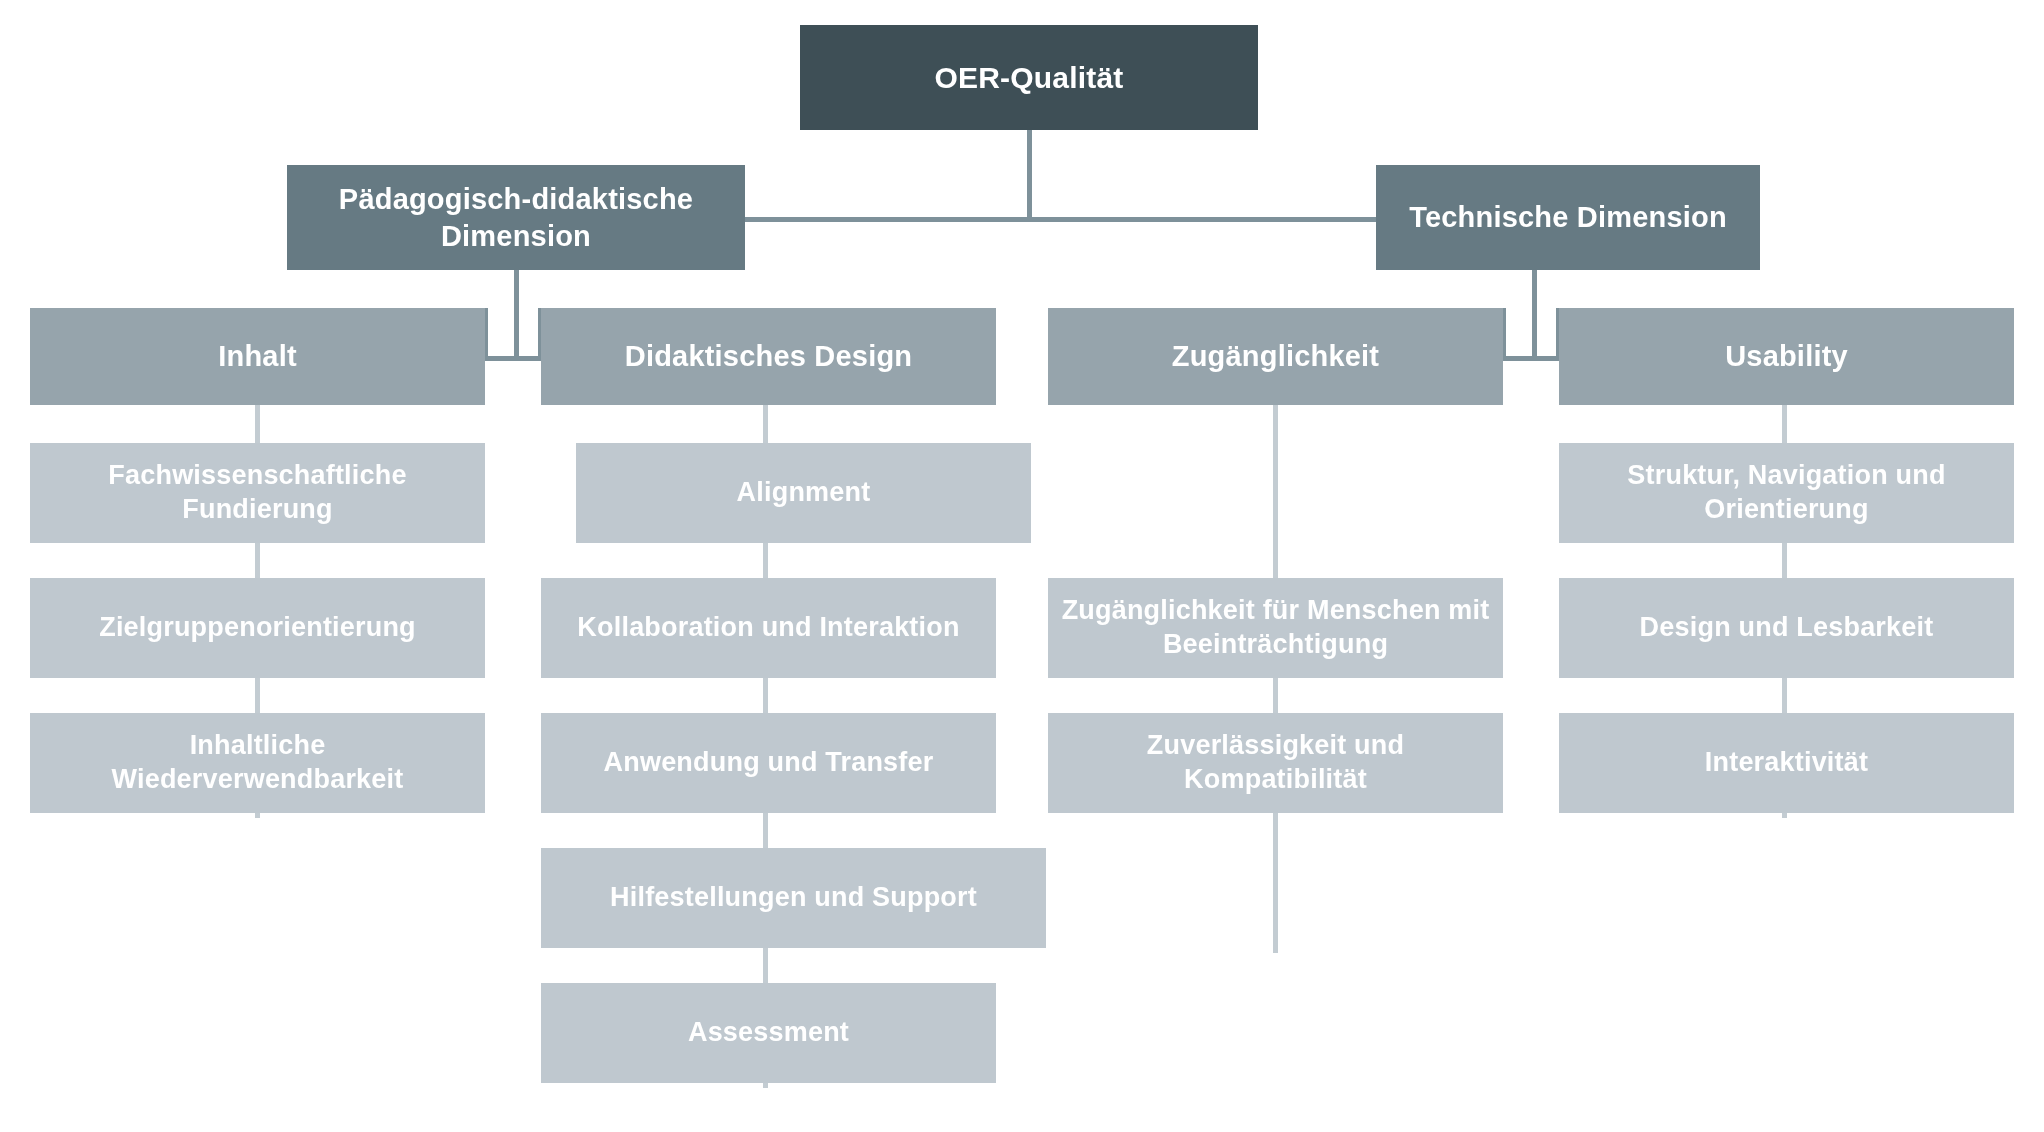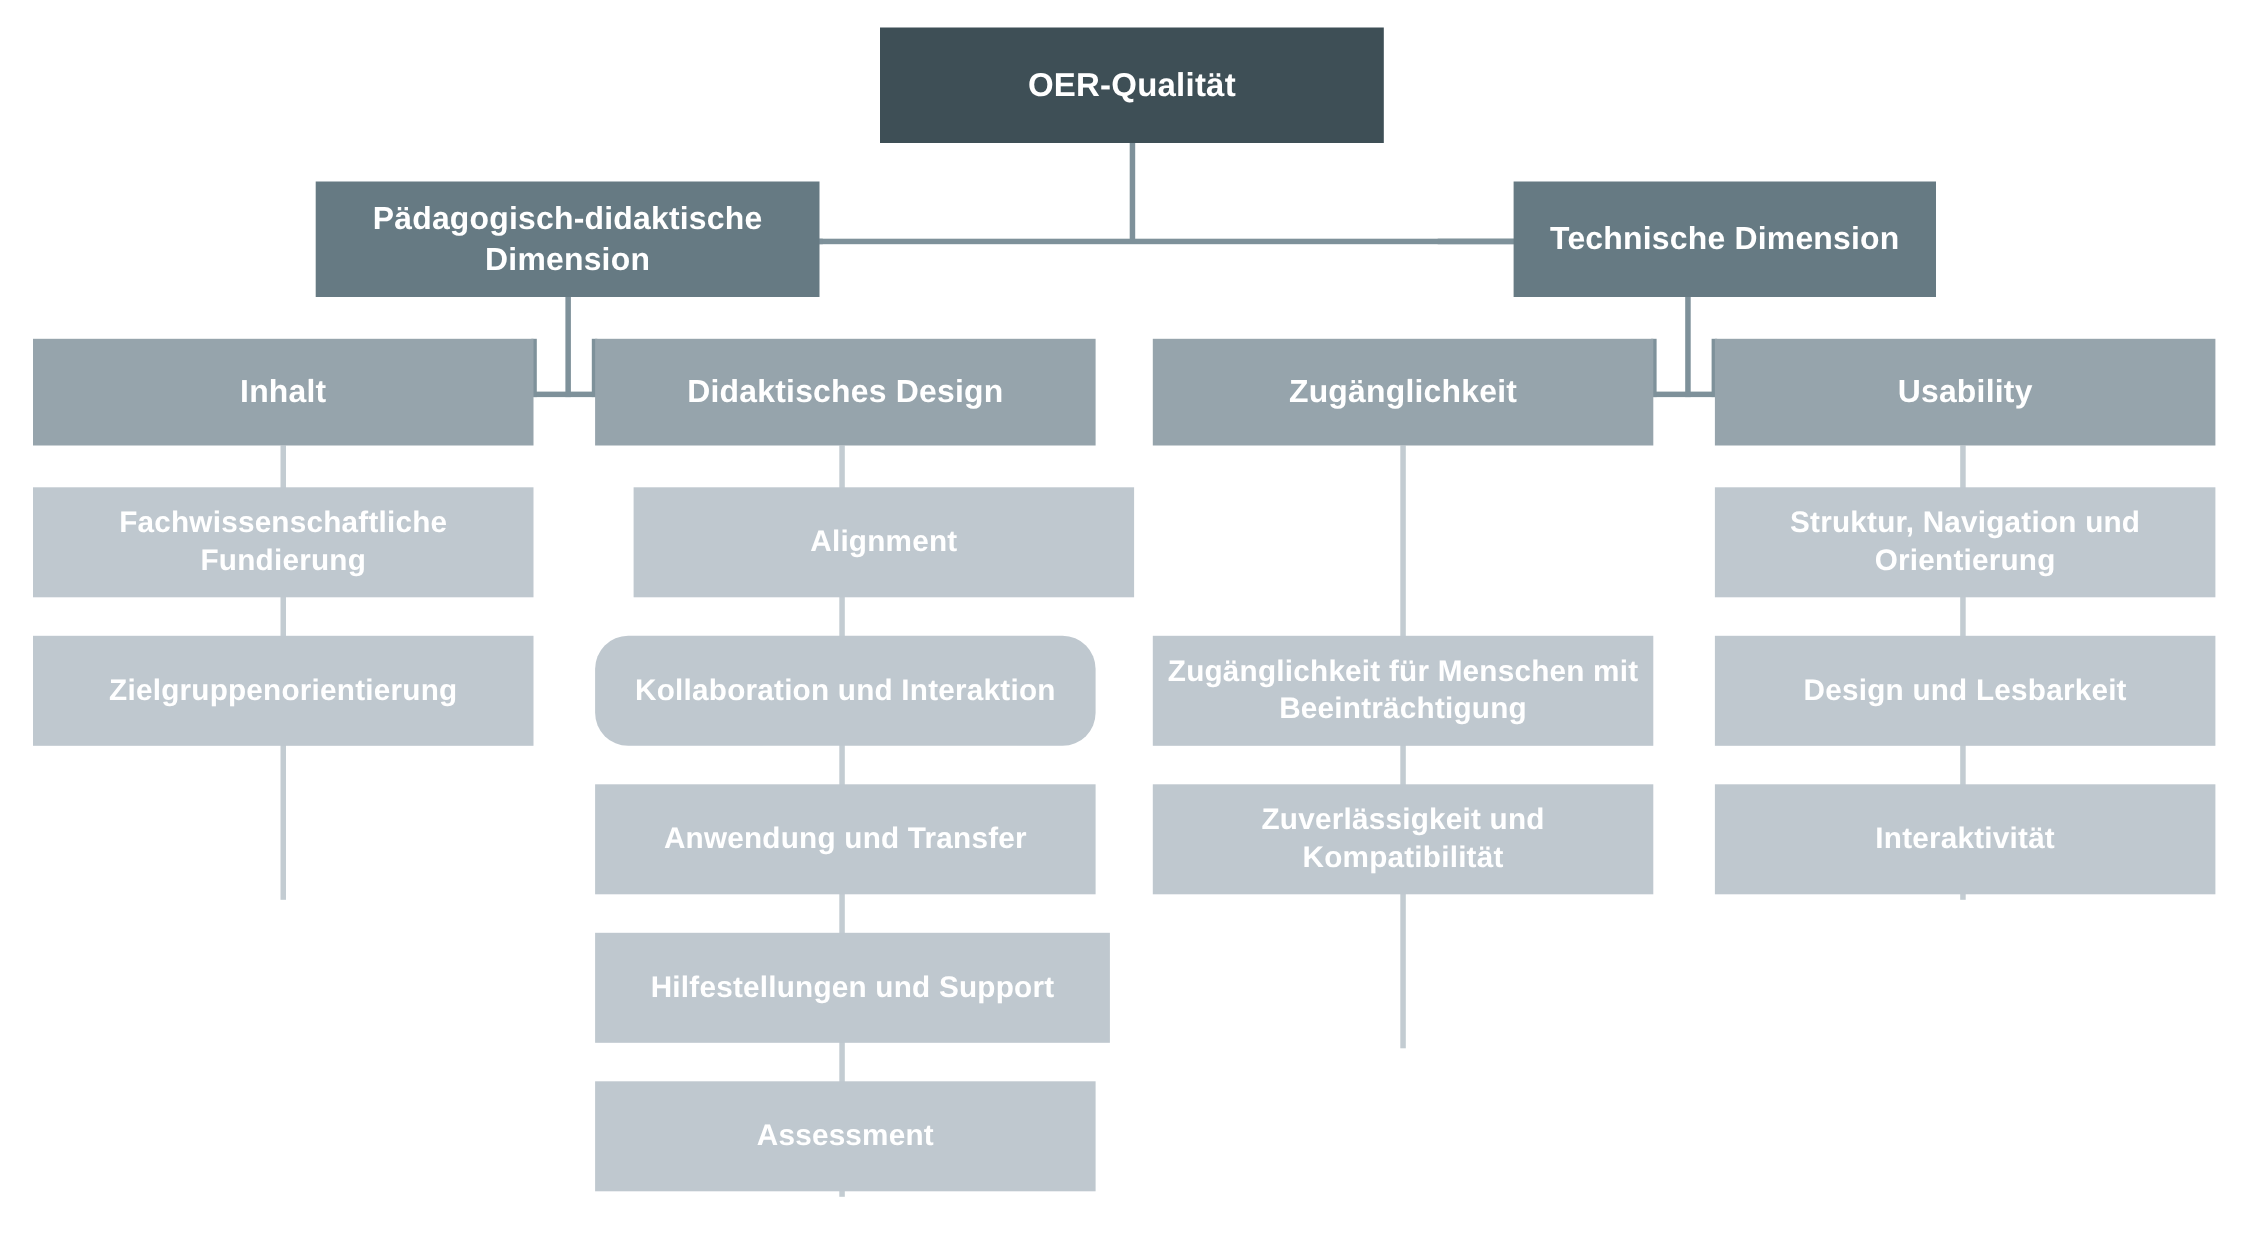--- a/index.html
+++ b/index.html
@@ -77,25 +77,26 @@
   <div class="node lvl3" style="left:30px;top:308px;width:455px;height:97px;">Inhalt</div>
 
   <div class="node lvl3" style="left:541px;top:308px;width:455px;height:97px;">Didaktisches Design</div>
 
   <div class="node lvl3" style="left:1048px;top:308px;width:455px;height:97px;">Zugänglichkeit</div>
 
   <div class="node lvl3" style="left:1559px;top:308px;width:455px;height:97px;">Usability</div>
 
   <div class="node lvl4" style="left:30px;top:443px;width:455px;height:100px;">Fachwissenschaftliche Fundierung</div>
   <div class="node lvl4" style="left:30px;top:578px;width:455px;height:100px;">Zielgruppenorientierung</div>
+  <div class="node lvl4" style="left:30px;top:713px;width:455px;height:100px;">Inhaltliche Wiederverwendbarkeit</div>
 
   <div class="node lvl4" style="left:541px;top:443px;width:455px;height:100px;margin-left:35px;">Alignment</div>
-  <div class="node lvl4" style="left:541px;top:578px;width:455px;height:100px;border-radius:30px;">Kollaboration und Interaktion</div>
+  <div class="node lvl4" style="left:541px;top:578px;width:455px;height:100px;">Kollaboration und Interaktion</div>
   <div class="node lvl4" style="left:541px;top:713px;width:455px;height:100px;">Anwendung und Transfer</div>
-  <div class="node lvl4" style="left:541px;top:848px;width:468px;height:100px;">Hilfestellungen und Support</div>
+  <div class="node lvl4" style="left:541px;top:848px;width:505px;height:100px;">Hilfestellungen und Support</div>
   <div class="node lvl4" style="left:541px;top:983px;width:455px;height:100px;">Assessment</div>
 
   <div class="node lvl4" style="left:1048px;top:578px;width:455px;height:100px;">Zugänglichkeit für Menschen mit Beeinträchtigung</div>
   <div class="node lvl4" style="left:1048px;top:713px;width:455px;height:100px;">Zuverlässigkeit und Kompatibilität</div>
 
   <div class="node lvl4" style="left:1559px;top:443px;width:455px;height:100px;">Struktur, Navigation und Orientierung</div>
   <div class="node lvl4" style="left:1559px;top:578px;width:455px;height:100px;">Design und Lesbarkeit</div>
   <div class="node lvl4" style="left:1559px;top:713px;width:455px;height:100px;">Interaktivität</div>
 
 </div>

